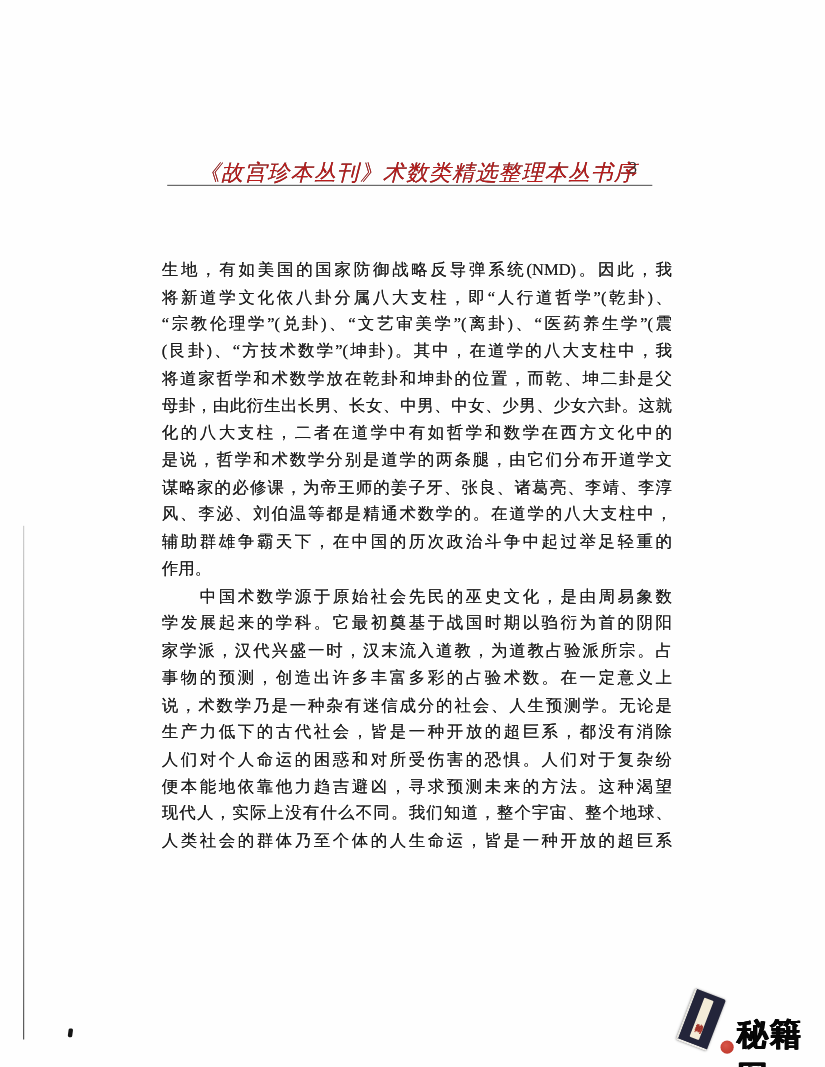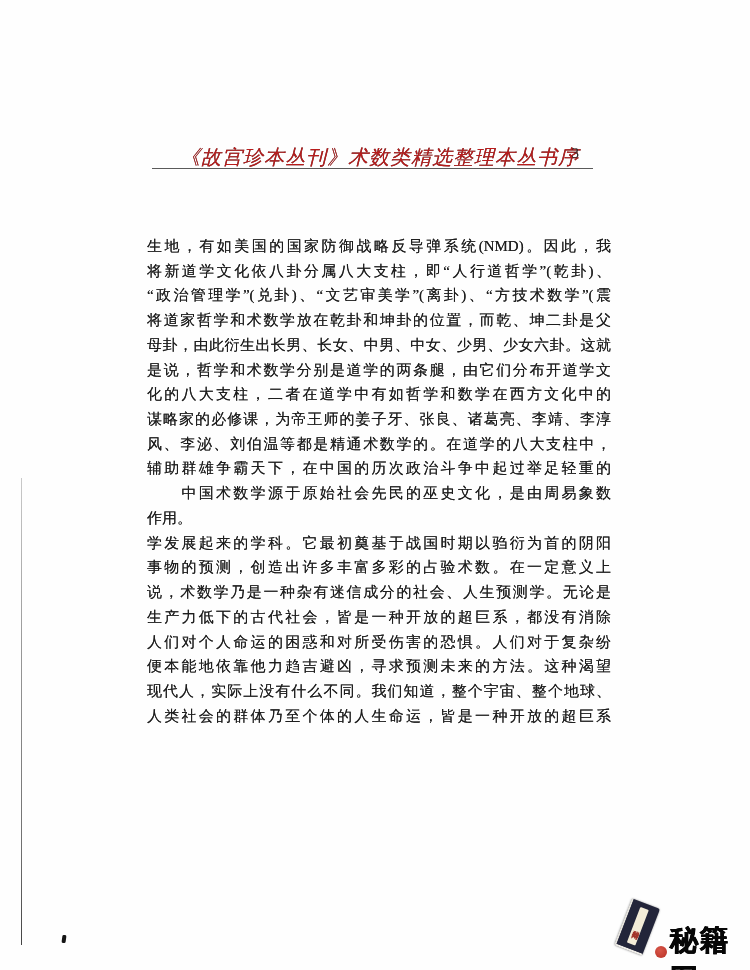--- a/index.html
+++ b/index.html
@@ -84,31 +84,33 @@
 <div class="page">
 
   <div class="header">
     <div class="header-title">《故宫珍本丛刊》术数类精选整理本丛书序</div>
     <div class="header-pagenum">3</div>
   </div>
 
   <div class="bodytext">
       <div class="bline">生地，有如美国的国家防御战略反导弹系统(NMD)。因此，我</div>
       <div class="bline">将新道学文化依八卦分属八大支柱，即“人行道哲学”(乾卦)、</div>
-      <div class="bline">“政治管理学”(兑卦)、“文艺审美学”(离卦)、“方技术数学”(震</div>
+      <div class="bline">“宗教伦理学”(兑卦)、“文艺审美学”(离卦)、“医药养生学”(震</div>
+      <div class="bline">(艮卦)、“方技术数学”(坤卦)。其中，在道学的八大支柱中，我</div>
       <div class="bline">将道家哲学和术数学放在乾卦和坤卦的位置，而乾、坤二卦是父</div>
       <div class="bline">母卦，由此衍生出长男、长女、中男、中女、少男、少女六卦。这就</div>
+      <div class="bline">化的八大支柱，二者在道学中有如哲学和数学在西方文化中的</div>
       <div class="bline">是说，哲学和术数学分别是道学的两条腿，由它们分布开道学文</div>
-      <div class="bline">化的八大支柱，二者在道学中有如哲学和数学在西方文化中的</div>
       <div class="bline">谋略家的必修课，为帝王师的姜子牙、张良、诸葛亮、李靖、李淳</div>
       <div class="bline">风、李泌、刘伯温等都是精通术数学的。在道学的八大支柱中，</div>
       <div class="bline">辅助群雄争霸天下，在中国的历次政治斗争中起过举足轻重的</div>
+      <div class="bline pend">作用。</div>
       <div class="bline">　　中国术数学源于原始社会先民的巫史文化，是由周易象数</div>
-      <div class="bline pend">作用。</div>
       <div class="bline">学发展起来的学科。它最初奠基于战国时期以驺衍为首的阴阳</div>
+      <div class="bline">家学派，汉代兴盛一时，汉末流入道教，为道教占验派所宗。占</div>
       <div class="bline">事物的预测，创造出许多丰富多彩的占验术数。在一定意义上</div>
       <div class="bline">说，术数学乃是一种杂有迷信成分的社会、人生预测学。无论是</div>
       <div class="bline">生产力低下的古代社会，皆是一种开放的超巨系，都没有消除</div>
       <div class="bline">人们对个人命运的困惑和对所受伤害的恐惧。人们对于复杂纷</div>
       <div class="bline">便本能地依靠他力趋吉避凶，寻求预测未来的方法。这种渴望</div>
       <div class="bline">现代人，实际上没有什么不同。我们知道，整个宇宙、整个地球、</div>
       <div class="bline">人类社会的群体乃至个体的人生命运，皆是一种开放的超巨系</div>
     </div>
 
   <div class="artifact-line"></div>

